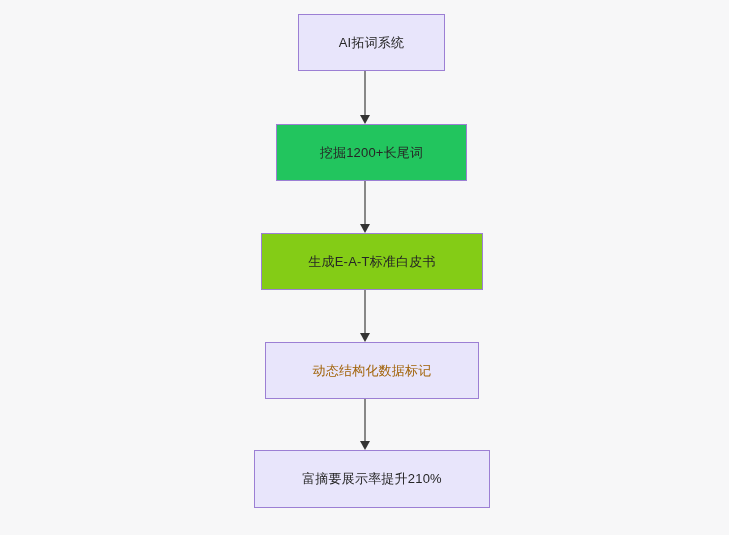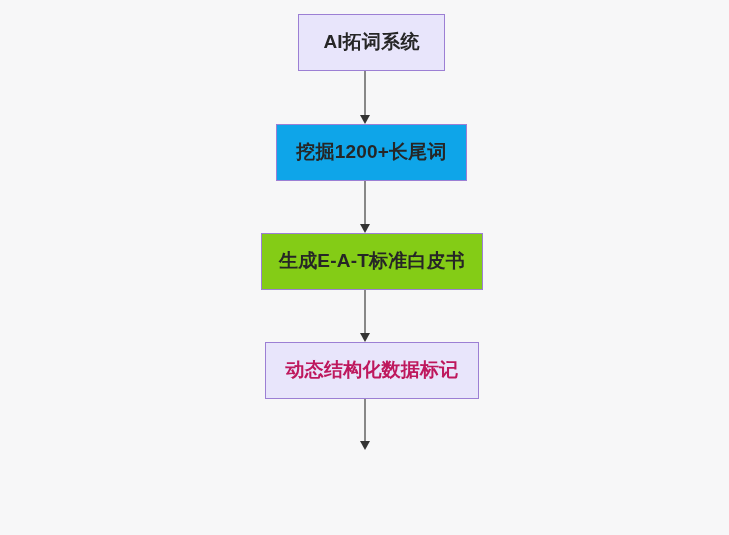--- a/index.html
+++ b/index.html
@@ -27,27 +27,26 @@
     background: #e8e5fb;
     border: 1.6px solid #9c7fd4;
     display: flex;
     align-items: center;
     justify-content: center;
     border-radius: 0;
   }
 
   .node-label {
     color: #262626;
-    font-size: 19px;
+    font-size: 13px;
     line-height: 1.2;
     letter-spacing: 0.2px;
     white-space: nowrap;
     text-align: center;
     font-family: "Liberation Sans", "DejaVu Sans", sans-serif;
-    font-weight: bold;
   }
 
   .edge {
     position: absolute;
     left: 50%;
     transform: translateX(-50%);
     width: 14px;
     pointer-events: none;
   }
 
@@ -79,41 +78,44 @@
 
   <div class="node" id="node-n1" style="left: 298px; top: 14px; width: 147px; height: 57px; background: rgb(232, 229, 251); border-color: rgb(156, 127, 212);">
     <span class="node-label" style="color: rgb(38, 38, 38);">AI拓词系统</span>
   </div>
 
   <div class="edge" id="edge-e1" style="top: 71px; height: 53px;">
     <div class="line" style="height: 45px; background: rgb(136, 136, 136);"></div>
     <div class="head" style="border-top-color: rgb(51, 51, 51);"></div>
   </div>
 
-  <div class="node" id="node-n2" style="left: 276px; top: 124px; width: 191px; height: 57px; background: #0ea5e9; border-color: rgb(156, 127, 212);">
+  <div class="node" id="node-n2" style="left: 276px; top: 124px; width: 191px; height: 57px; background: #22c55e; border-color: rgb(156, 127, 212);">
     <span class="node-label" style="color: rgb(38, 38, 38);">挖掘1200+长尾词</span>
   </div>
 
   <div class="edge" id="edge-e2" style="top: 181px; height: 52px;">
     <div class="line" style="height: 44px; background: rgb(136, 136, 136);"></div>
     <div class="head" style="border-top-color: rgb(51, 51, 51);"></div>
   </div>
 
   <div class="node" id="node-n3" style="left: 261px; top: 233px; width: 222px; height: 57px; background: #84cc16; border-color: rgb(156, 127, 212);">
     <span class="node-label" style="color: rgb(38, 38, 38);">生成E-A-T标准白皮书</span>
   </div>
 
   <div class="edge" id="edge-e3" style="top: 290px; height: 52px;">
     <div class="line" style="height: 44px; background: rgb(136, 136, 136);"></div>
     <div class="head" style="border-top-color: rgb(51, 51, 51);"></div>
   </div>
 
   <div class="node" id="node-n4" style="left: 265px; top: 342px; width: 214px; height: 57px; background: rgb(232, 229, 251); border-color: rgb(156, 127, 212);">
-    <span class="node-label" style="color: #be185d;">动态结构化数据标记</span>
+    <span class="node-label" style="color: #a16207;">动态结构化数据标记</span>
   </div>
 
   <div class="edge" id="edge-e4" style="top: 399px; height: 51px;">
     <div class="line" style="height: 43px; background: rgb(136, 136, 136);"></div>
     <div class="head" style="border-top-color: rgb(51, 51, 51);"></div>
   </div>
 
+  <div class="node" id="node-n5" style="left: 254px; top: 450px; width: 236px; height: 58px; background: rgb(232, 229, 251); border-color: rgb(156, 127, 212);">
+    <span class="node-label" style="color: rgb(38, 38, 38);">富摘要展示率提升210%</span>
+  </div>
 
 </div>
 
 </body></html>

